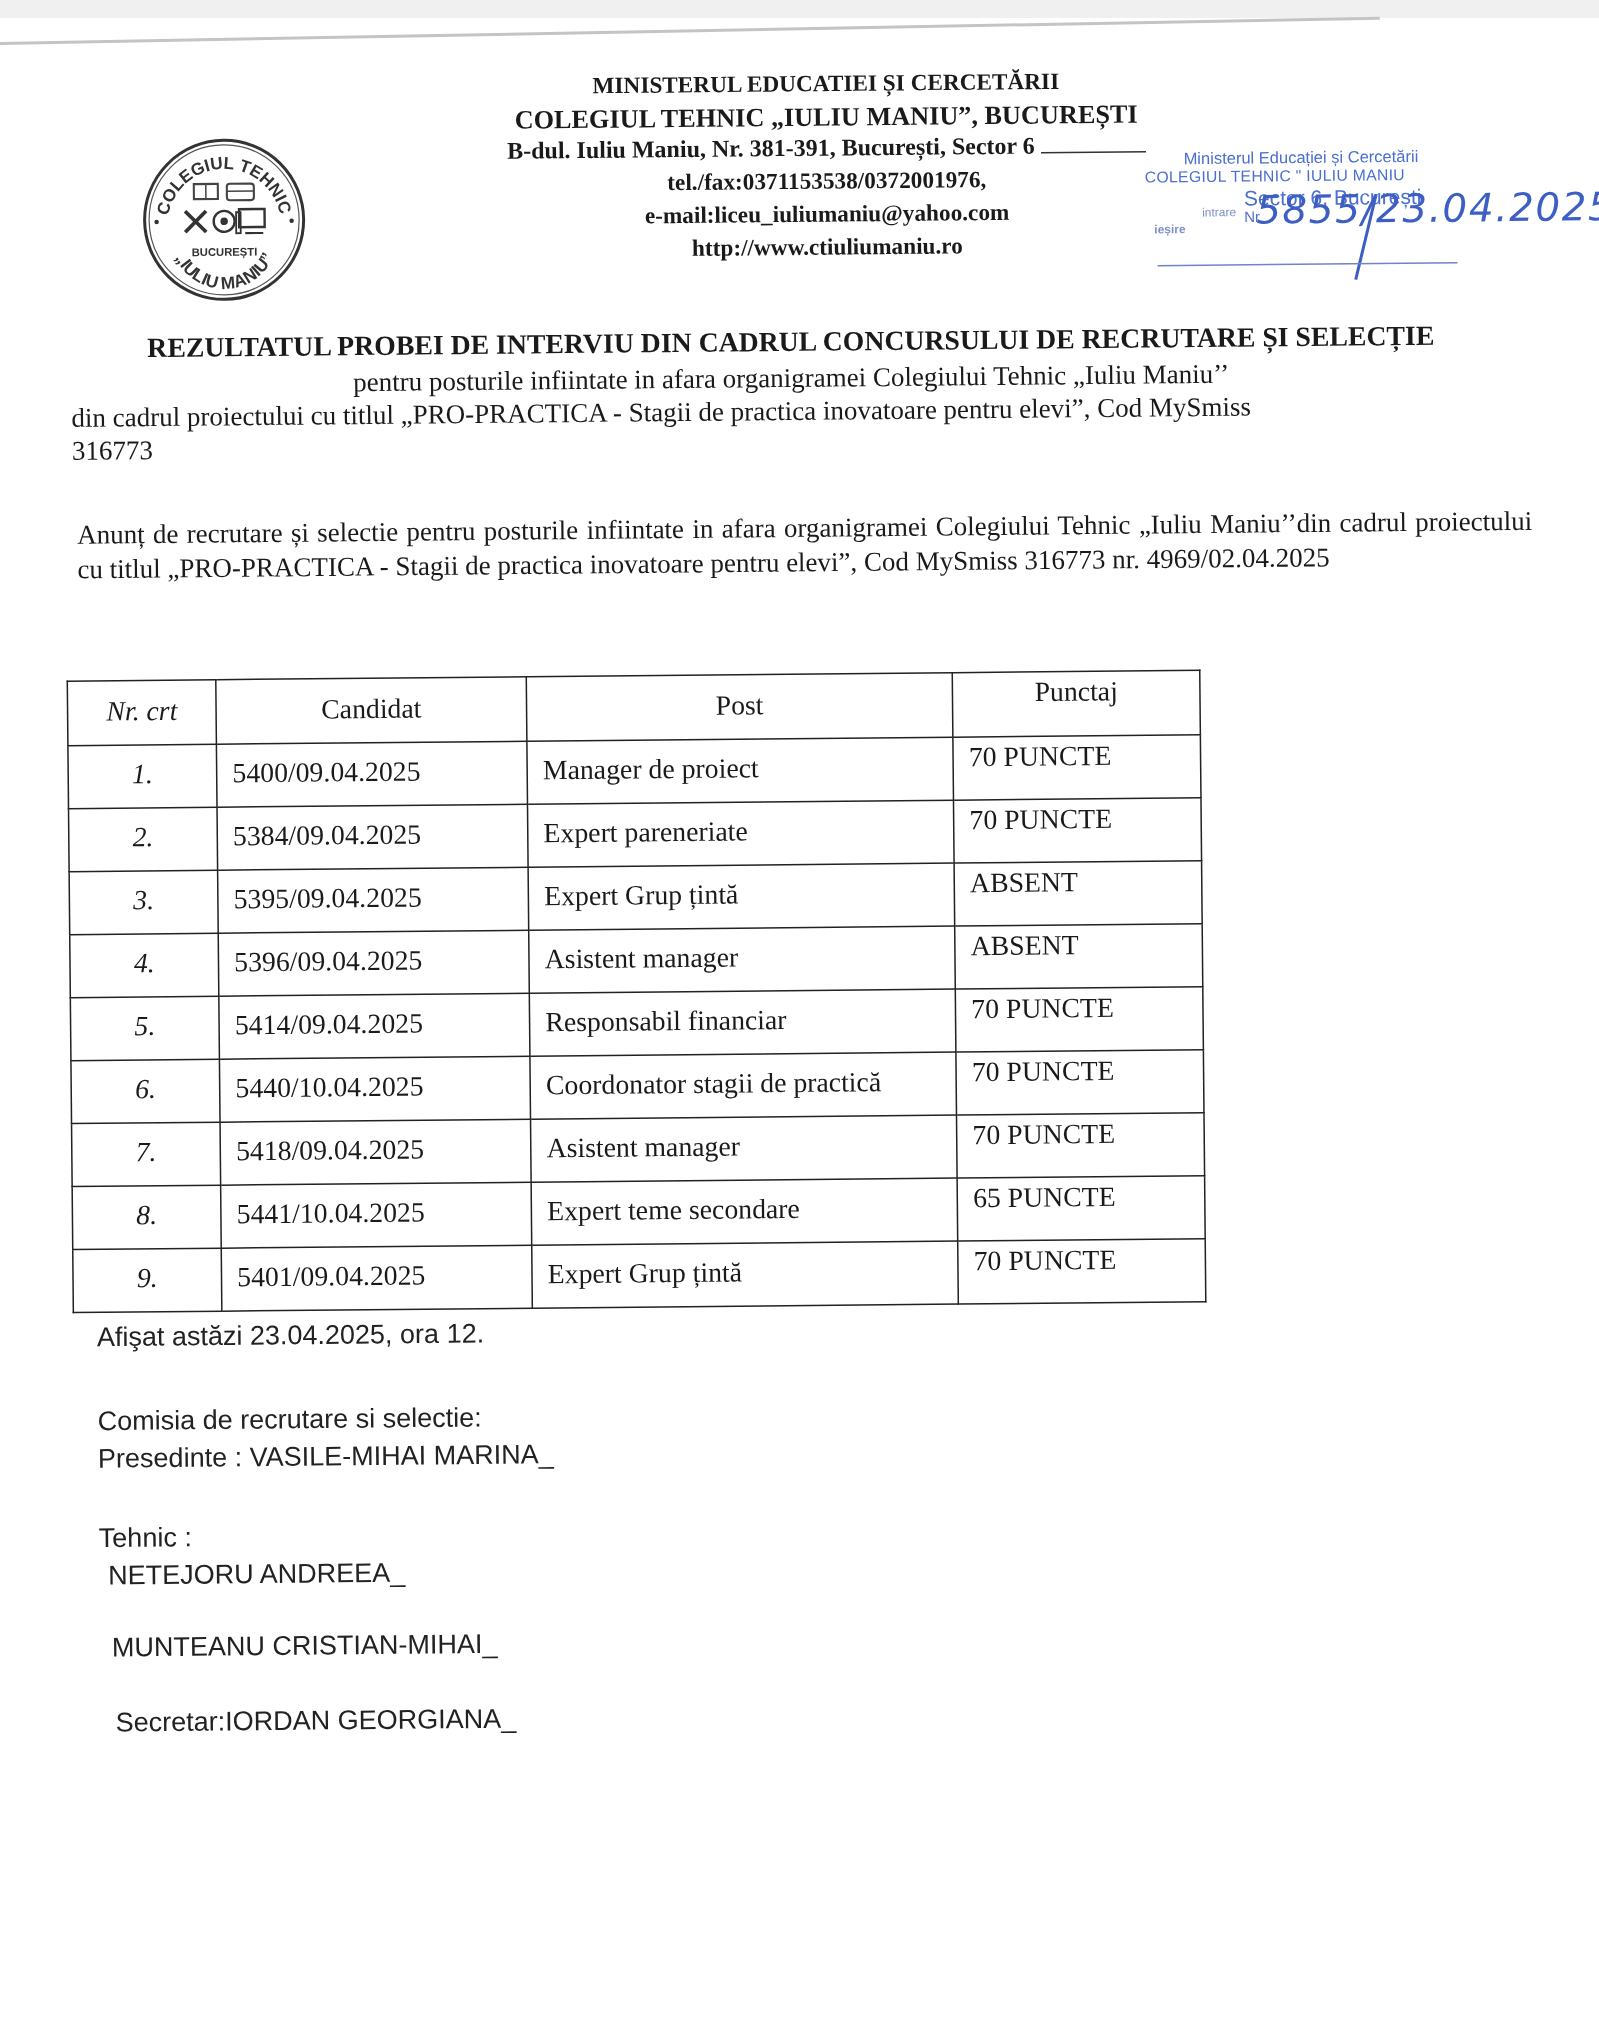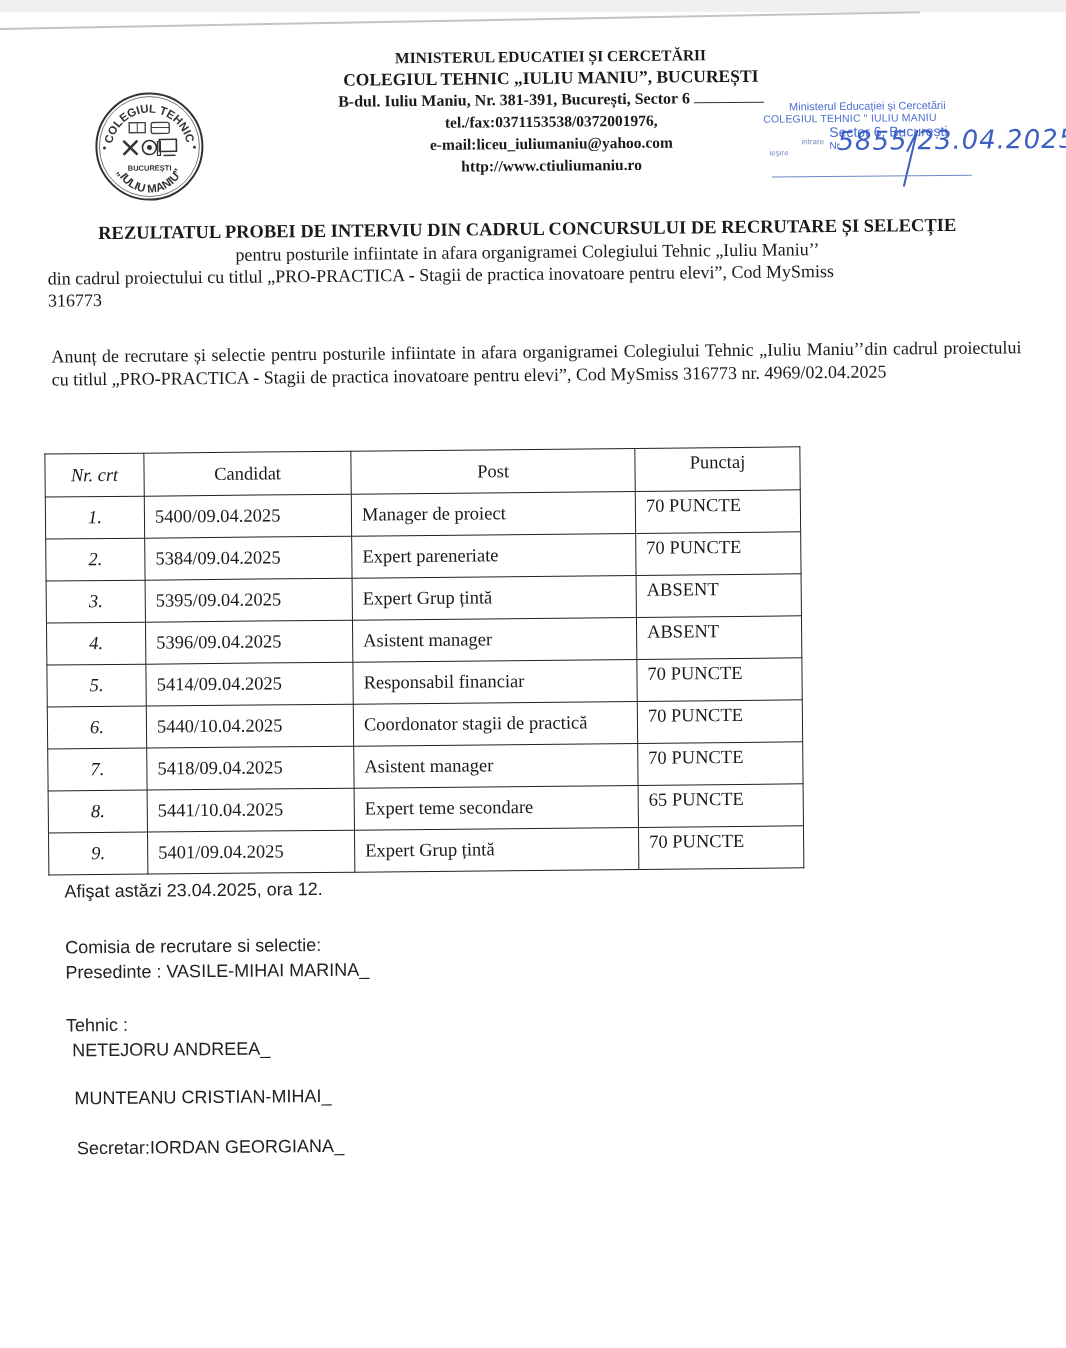--- a/index.html
+++ b/index.html
@@ -20,21 +20,21 @@
   .header .l2 { font-size: 17.5px; line-height: 22px; }
   .header .l3 { font-size: 16px; line-height: 22px; }
   .header .l4, .header .l5, .header .l6 { font-size: 15.5px; line-height: 22px; }
   .header .l3 .uline { display:inline-block; width: 70px; border-bottom: 1px solid #333; margin-left: 4px; }
 
   .stamp { position: absolute; left: 760px; top: 108px; width: 290px; height: 90px; color: #4a6fcf; font-family: "Liberation Sans", sans-serif; }
   .stamp .s1 { position:absolute; left: 28px; top: 0px; font-size: 11px; }
   .stamp .s2 { position:absolute; left: 2px; top: 12px; font-size: 10.5px; letter-spacing: 0.2px; }
   .stamp .s3 { position:absolute; left: 68px; top: 24px; font-size: 14px; }
   .stamp .s4 { position:absolute; left: 12px; top: 37px; font-size: 8px; color:#7b90c8;margin-left:28px; }
-  .stamp .s5 { position:absolute; left: 8px; top: 48px; font-size: 8px; color:#7b90c8; }
+  .stamp .s5 { position:absolute; left: 8px; top: 48px; font-size: 8px; color:#7b90c8;font-weight:bold; }
   .stamp .no { position:absolute; left: 68px; top: 40px; font-size: 10px; }
   .stamp .hand { position:absolute; left: 76px; top: 26px; font-size: 26px; font-style: italic; font-family: "DejaVu Sans", sans-serif; color:#3d5fc4; letter-spacing: 1px; }
   .stamp .rule { position:absolute; left: 10px; top: 76px; width: 200px; border-bottom: 1px solid #6e86c8; }
   .stamp .slash { position:absolute; left: 148px; top: 30px; width: 2px; height: 58px; background: #3d5fc4; transform: rotate(14deg); }
 
   .title-block { position: absolute; left: 45px; top: 222px; width: 960px; }
   .title { font-weight: bold; font-size: 18.5px; text-align: center; line-height: 24px; }
   .subtitle { font-size: 18px; text-align: center; line-height: 22px; }
   .subline { font-size: 18px; line-height: 22px; text-align: justify; }
 

